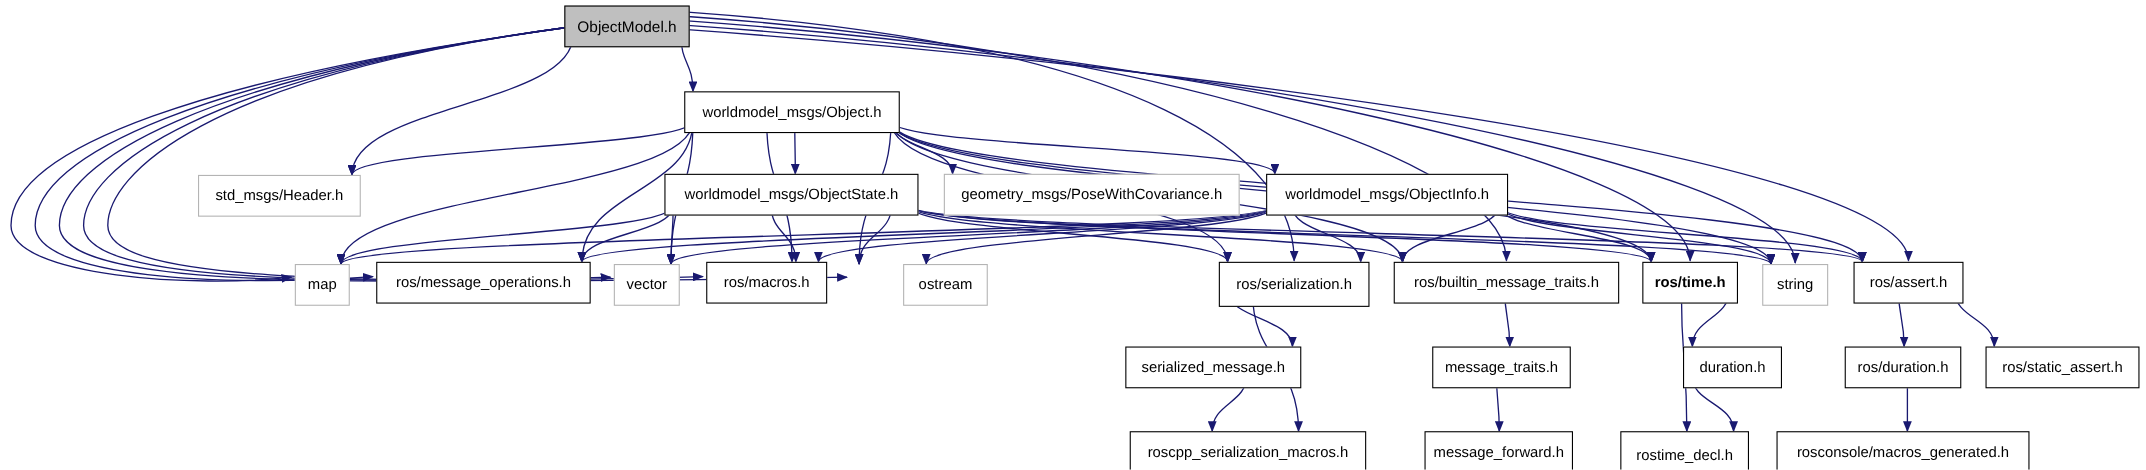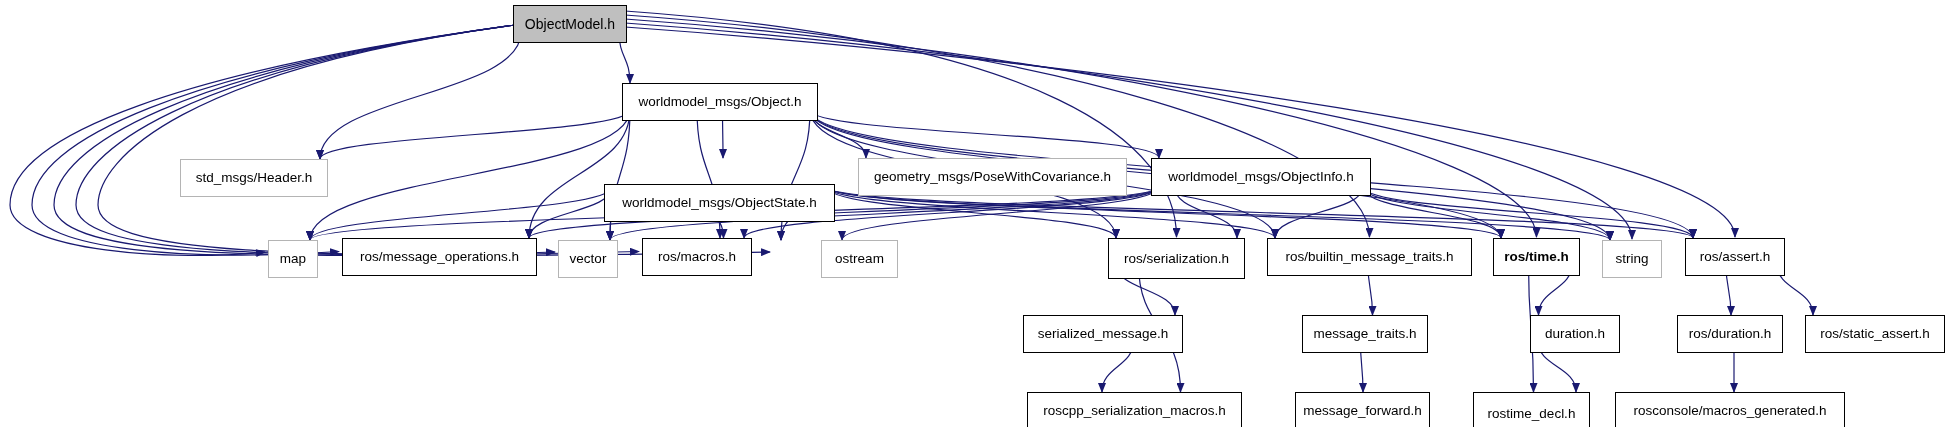--- a/index.html
+++ b/index.html
@@ -80,21 +80,21 @@
       <path d="M 1572 264 C 1572 289.5 1538.5 289.5 1538.5 315" fill="none" stroke="#191970" stroke-width="1.2" marker-end="url(#arw)"></path>
       <path d="M 1528.5 264 C 1528.5 328 1533.5 328 1533.5 392" fill="none" stroke="#191970" stroke-width="1.2" marker-end="url(#arw)"></path>
       <path d="M 1538 341 C 1538 366.5 1576 366.5 1576 392" fill="none" stroke="#191970" stroke-width="1.2" marker-end="url(#arw)"></path>
       <path d="M 1726 264 C 1726 289.5 1731 289.5 1731 315" fill="none" stroke="#191970" stroke-width="1.2" marker-end="url(#arw)"></path>
       <path d="M 1777 264 C 1777 289.5 1813 289.5 1813 315" fill="none" stroke="#191970" stroke-width="1.2" marker-end="url(#arw)"></path>
       <path d="M 1734 341 C 1734 366.5 1734 366.5 1734 392" fill="none" stroke="#191970" stroke-width="1.2" marker-end="url(#arw)"></path>
     </svg>
     <div class="node root" style="left: 513px; top: 5px; width: 114px; height: 28px;">ObjectModel.h</div>
     <div class="node internal" style="left: 622px; top: 83px; width: 196px; height: 28px;">worldmodel_msgs/Object.h</div>
     <div class="node external" style="left: 180px; top: 159px; width: 148px; height: 28px;">std_msgs/Header.h</div>
-    <div class="node internal" style="left: 604px; top: 158px; width: 231px; height: 14px; margin-top: 26px;">worldmodel_msgs/ObjectState.h</div>
+    <div class="node internal" style="left: 604px; top: 158px; width: 231px; height: 14px;">worldmodel_msgs/ObjectState.h</div>
     <div class="node external" style="left: 858px; top: 158px; width: 269px; height: 30px;">geometry_msgs/PoseWithCovariance.h</div>
     <div class="node internal" style="left: 1151px; top: 158px; width: 220px; height: 30px;">worldmodel_msgs/ObjectInfo.h</div>
     <div class="node external" style="left: 268px; top: 240px; width: 50px; height: 24px;">map</div>
     <div class="node internal" style="left: 342px; top: 238px; width: 195px; height: 27px;">ros/message_operations.h</div>
     <div class="node external" style="left: 558px; top: 240px; width: 60px; height: 24px;">vector</div>
     <div class="node internal" style="left: 642px; top: 238px; width: 110px; height: 27px;">ros/macros.h</div>
     <div class="node external" style="left: 773px; top: 240px; width: 77px; height: 24px; margin-left: 48px;">ostream</div>
     <div class="node internal" style="left: 1108px; top: 238px; width: 137px; height: 41px;">ros/serialization.h</div>
     <div class="node internal" style="left: 1267px; top: 238px; width: 205px; height: 27px;">ros/builtin_message_traits.h</div>
     <div class="node internal" style="left: 1493px; top: 238px; width: 87px; height: 24px; font-weight: bold;">ros/time.h</div>

